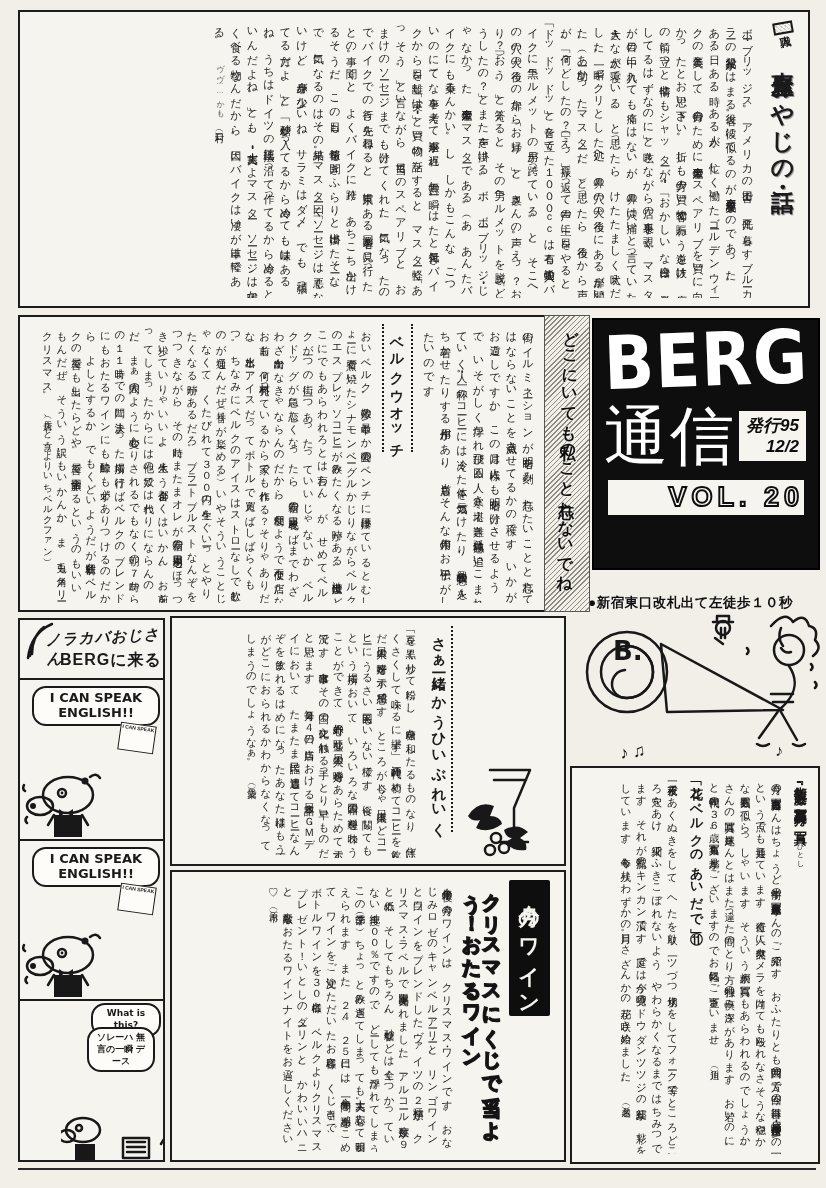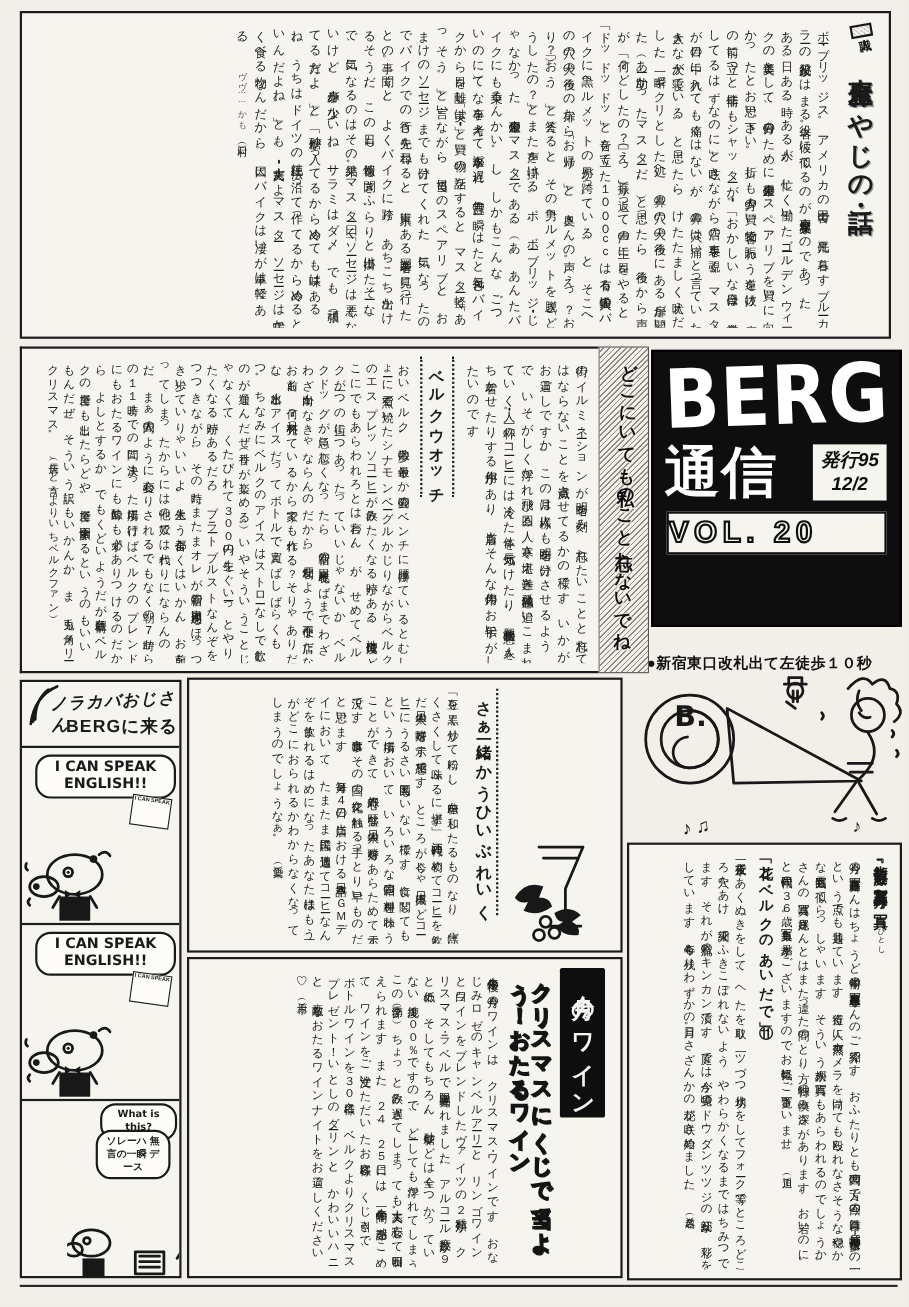--- a/index.html
+++ b/index.html
@@ -47,28 +47,28 @@
     background:#0e0e0e;border:2px solid #000;box-sizing:border-box;
     color:#fff;overflow:hidden;
   }
   .berg-text{
     display:block;text-align:center;margin-top:8px;
     font-family:"DejaVu Sans",sans-serif;
     font-size:66px;font-weight:bold;letter-spacing:1px;line-height:1;
     transform:rotate(-2deg) scaleY(1.12);
   }
   .mast-row{display:flex;align-items:center;justify-content:space-between;padding:10px 12px 0 10px;}
-  .tsushin{font-size:50px;font-weight:bold;letter-spacing:2px;line-height:1;}
+  .tsushin{font-size:64px;font-weight:normal;letter-spacing:2px;line-height:1;}
   .issue-box{
-    background:#f6f4ee;color:#0e0e0e;text-align:center;
+    background:#f6f4ee;color:#0e0e0e;text-align:right;
     font-weight:bold;font-size:17px;line-height:1.25;padding:4px 7px;
     font-style:italic;
   }
   .vol-box{
-    background:#f6f4ee;margin:10px 12px 0 12px;text-align:left;
+    background:#f6f4ee;margin:10px 12px 0 12px;text-align:right;
     border:2px solid #0e0e0e;padding:2px 0;
   }
   .vol-text{
     font-size:27px;font-weight:bold;letter-spacing:5px;
     color:#f6f4ee;-webkit-text-stroke:2px #0e0e0e;
   }
   .address{
     position:absolute;left:588px;top:578px;width:236px;
     font-size:13.5px;font-weight:bold;letter-spacing:.5px;color:#111;margin-top:16px;
   }

